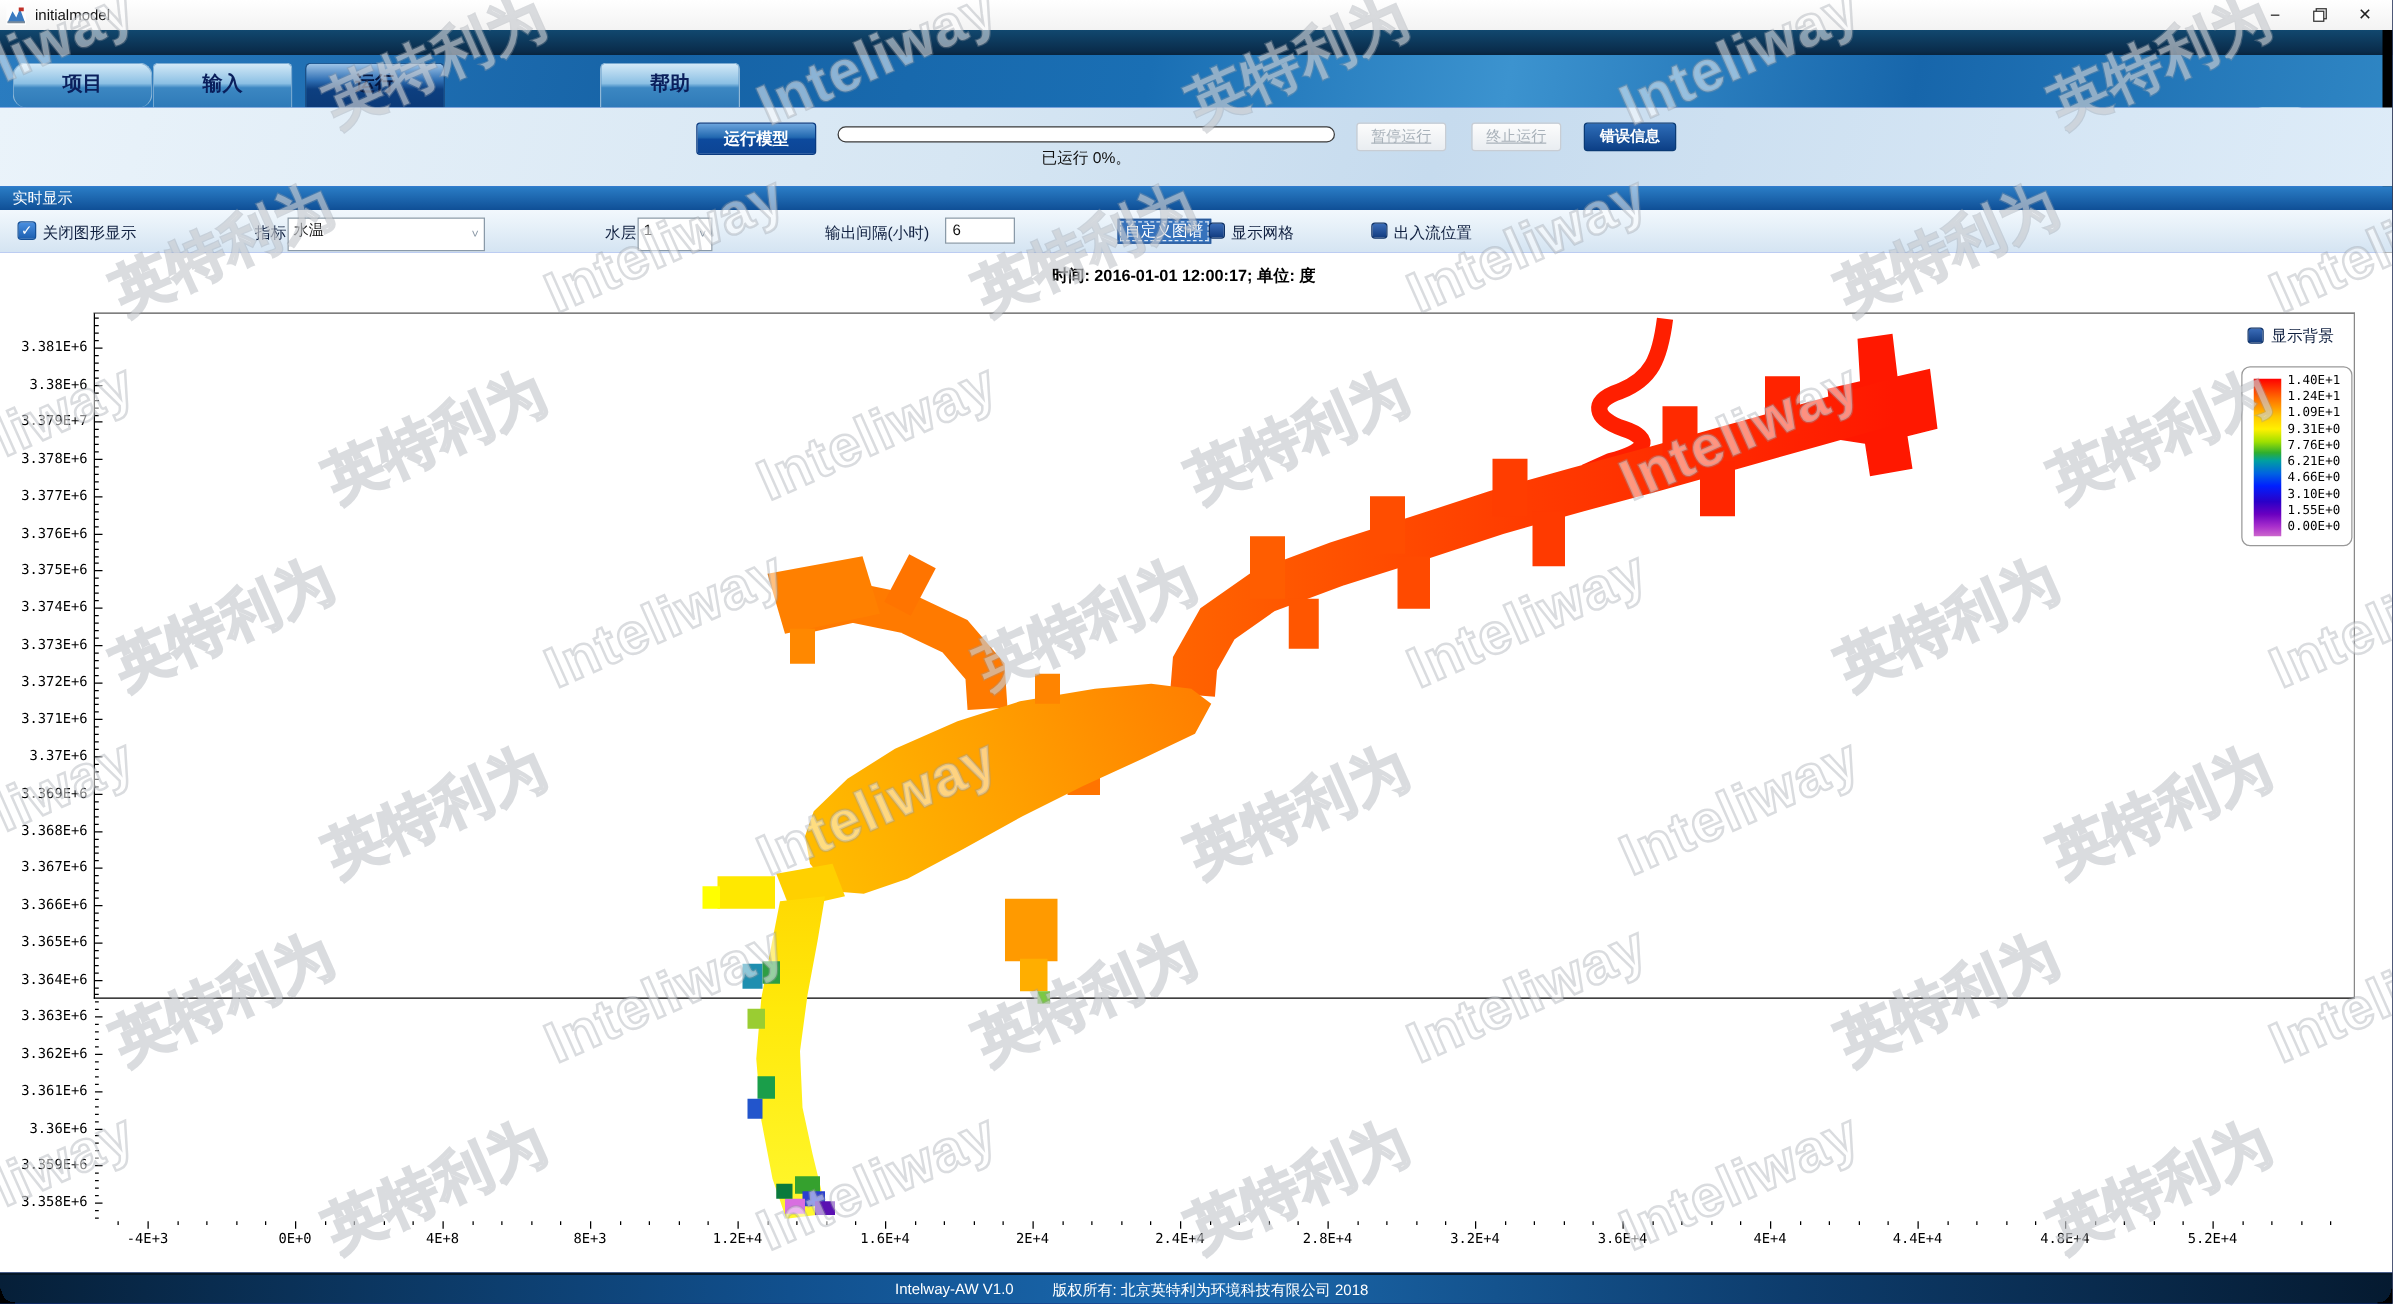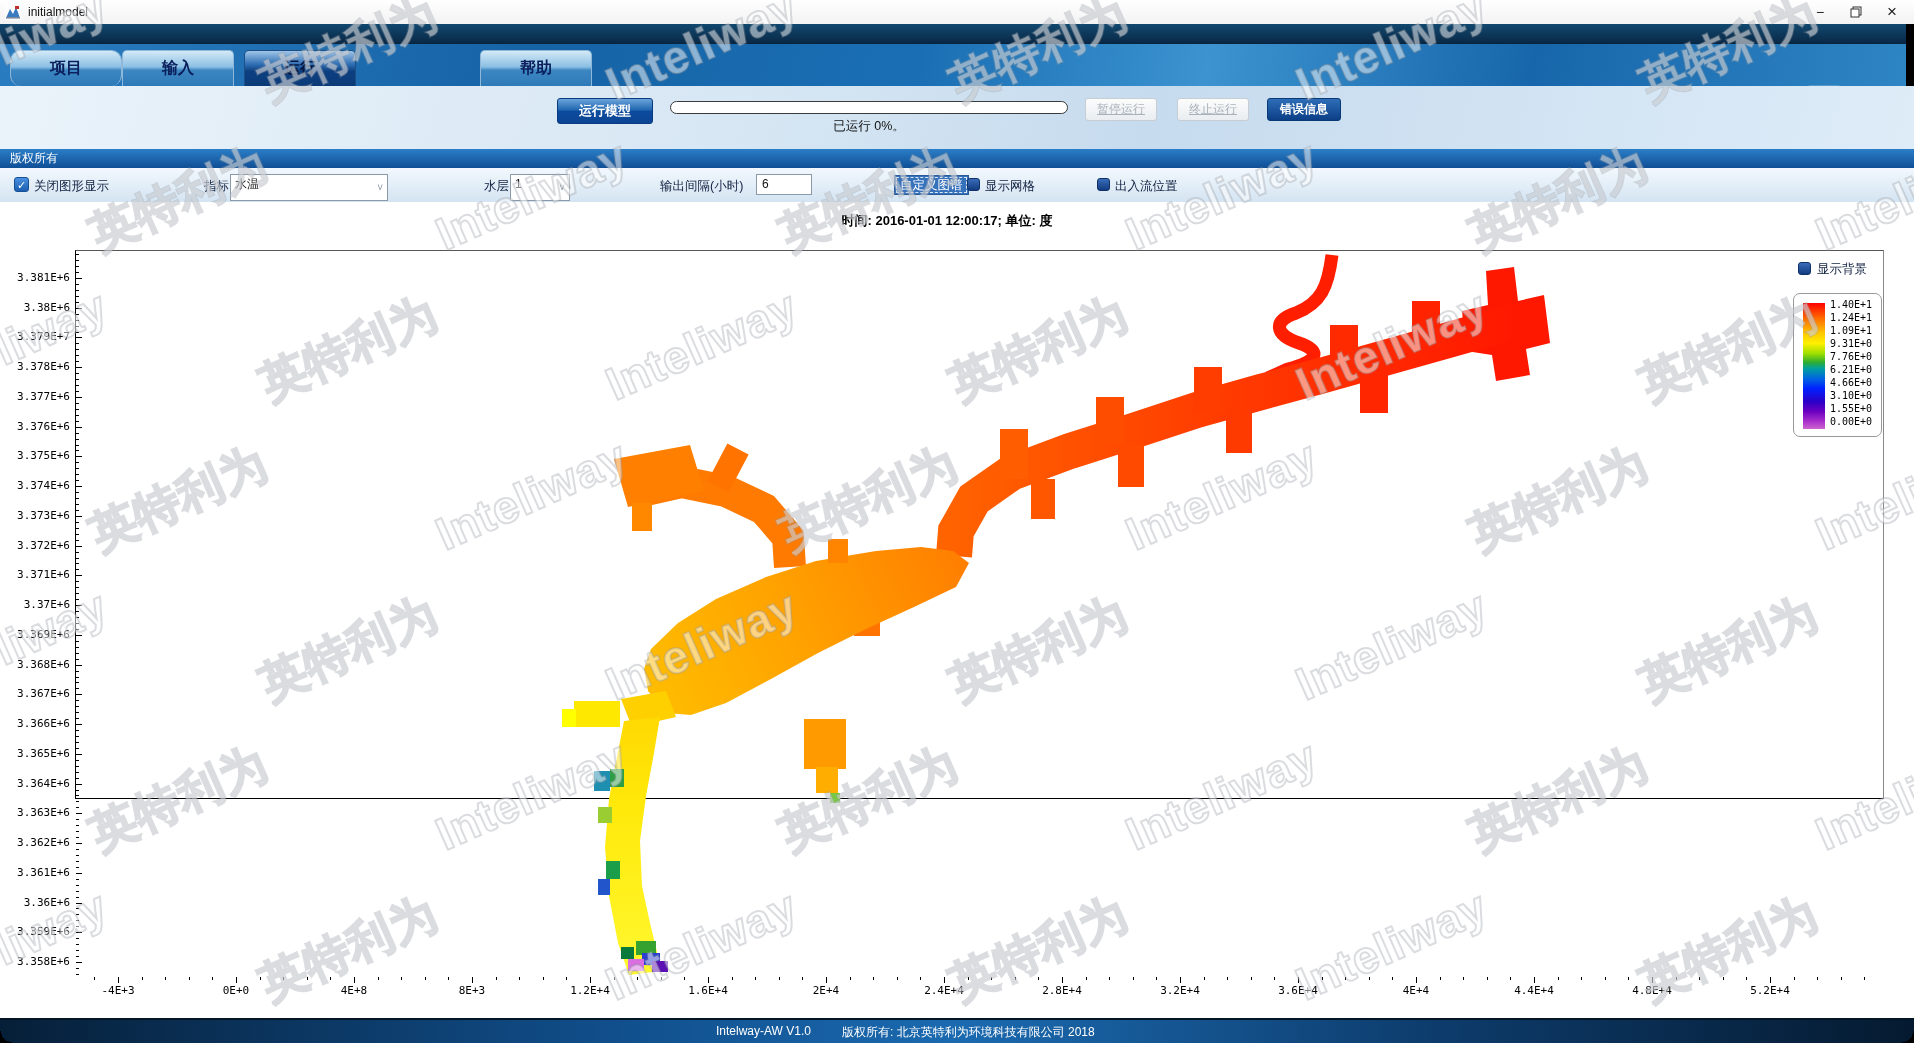--- a/index.html
+++ b/index.html
@@ -133,21 +133,21 @@
     <button class="btn-run">运行模型</button>
     <div class="progress">
         <div class="fill" id="pfill" style="width: 0%;"></div>
       </div>
     <div class="ptext">已运行 0%。</div>
     <button class="btn-gray" style="left:1085px">暂停运行</button>
     <button class="btn-gray" style="left:1177px">终止运行</button>
     <button class="btn-blue" style="left:1267px">错误信息</button>
   </div>
 
-  <div class="rtheader">版权所有</div>
+  <div class="rtheader">实时显示</div>
   <div class="controls">
     <div class="cb-check">✓</div>
     <span class="lbl" style="left:34px">关闭图形显示</span>
     <span class="lbl" style="left:204px">指标</span>
     <div class="dd" style="left:230px;width:158px">
       <span>水温</span>
       <span class="arr">˅</span>
     </div>
     <span class="lbl" style="left:484px">水层</span>
     <div class="dd" style="left:510px;width:60px">

